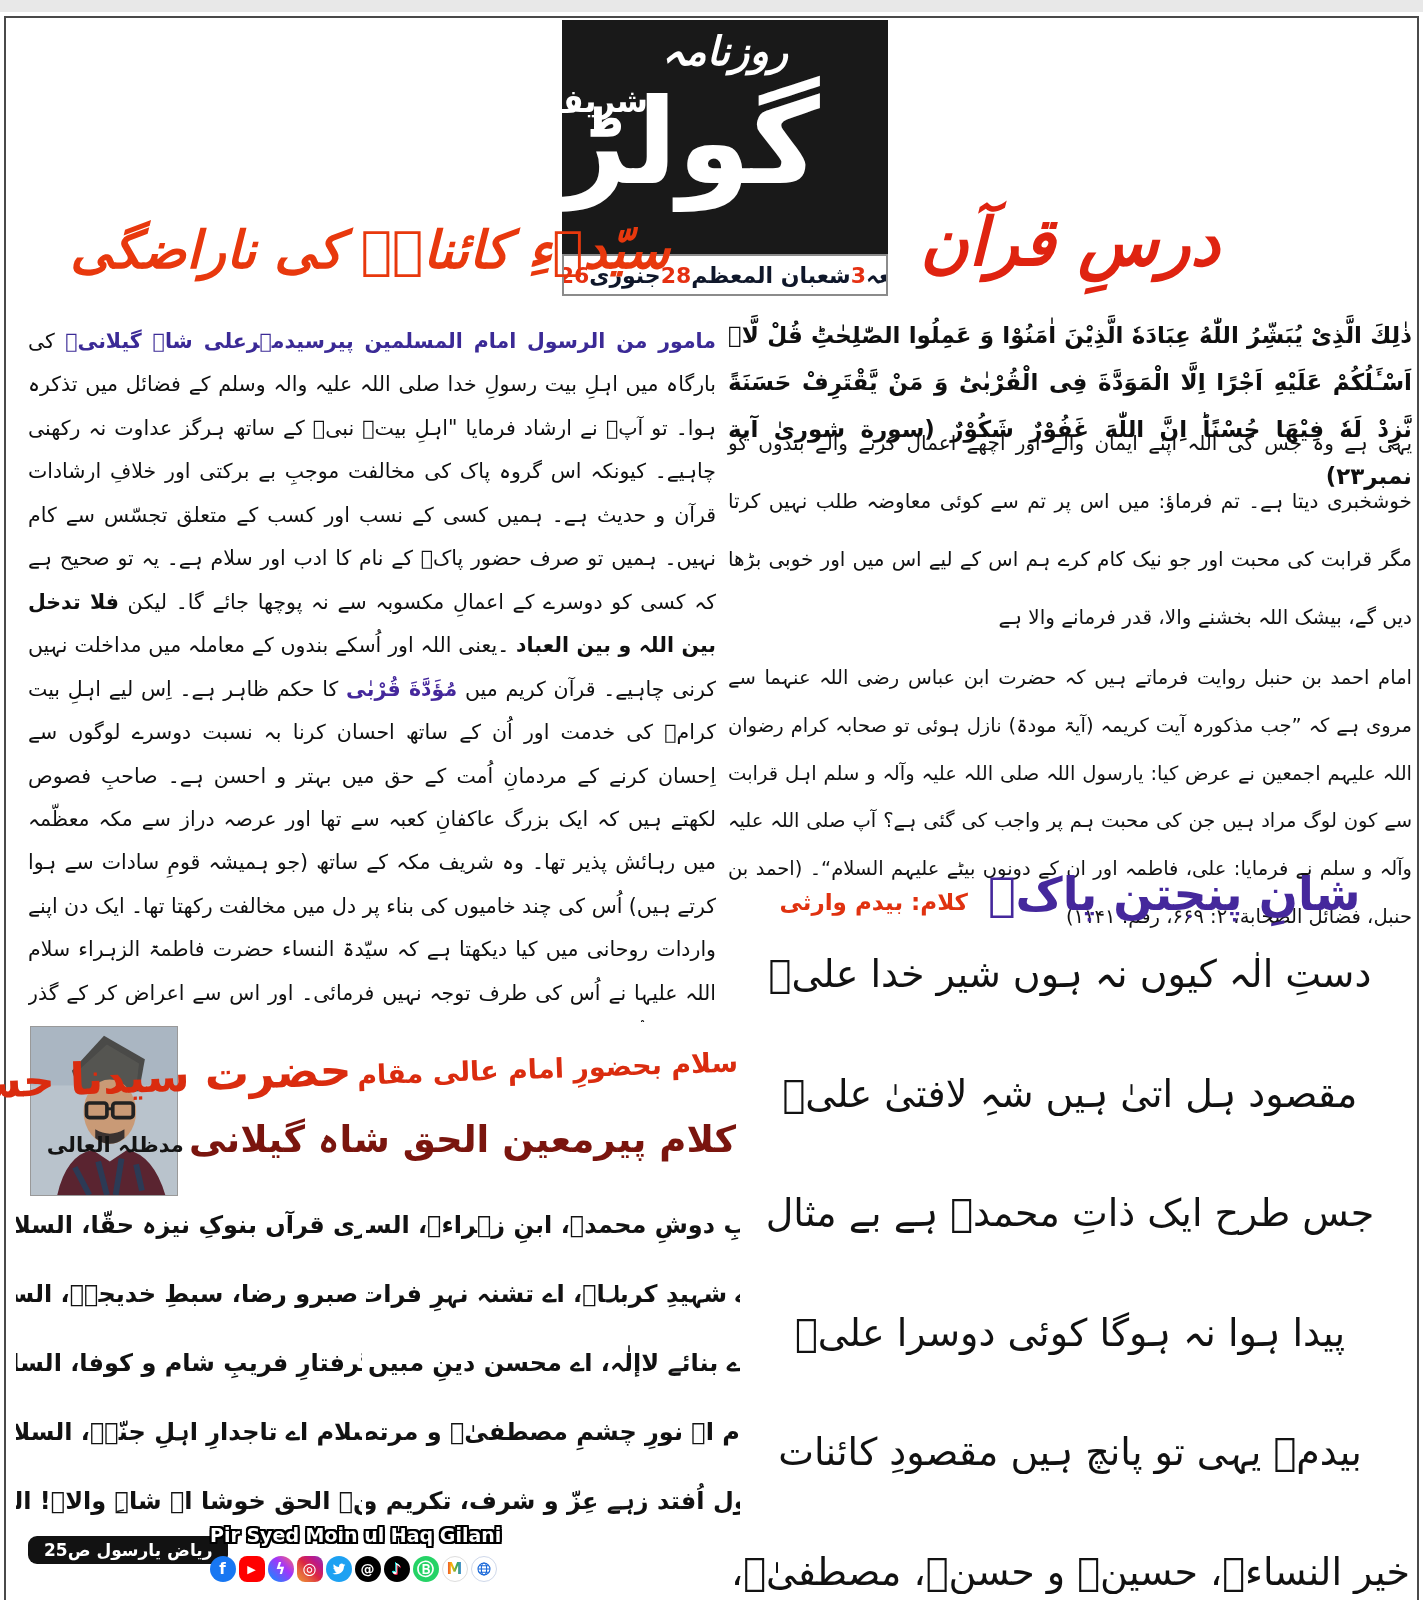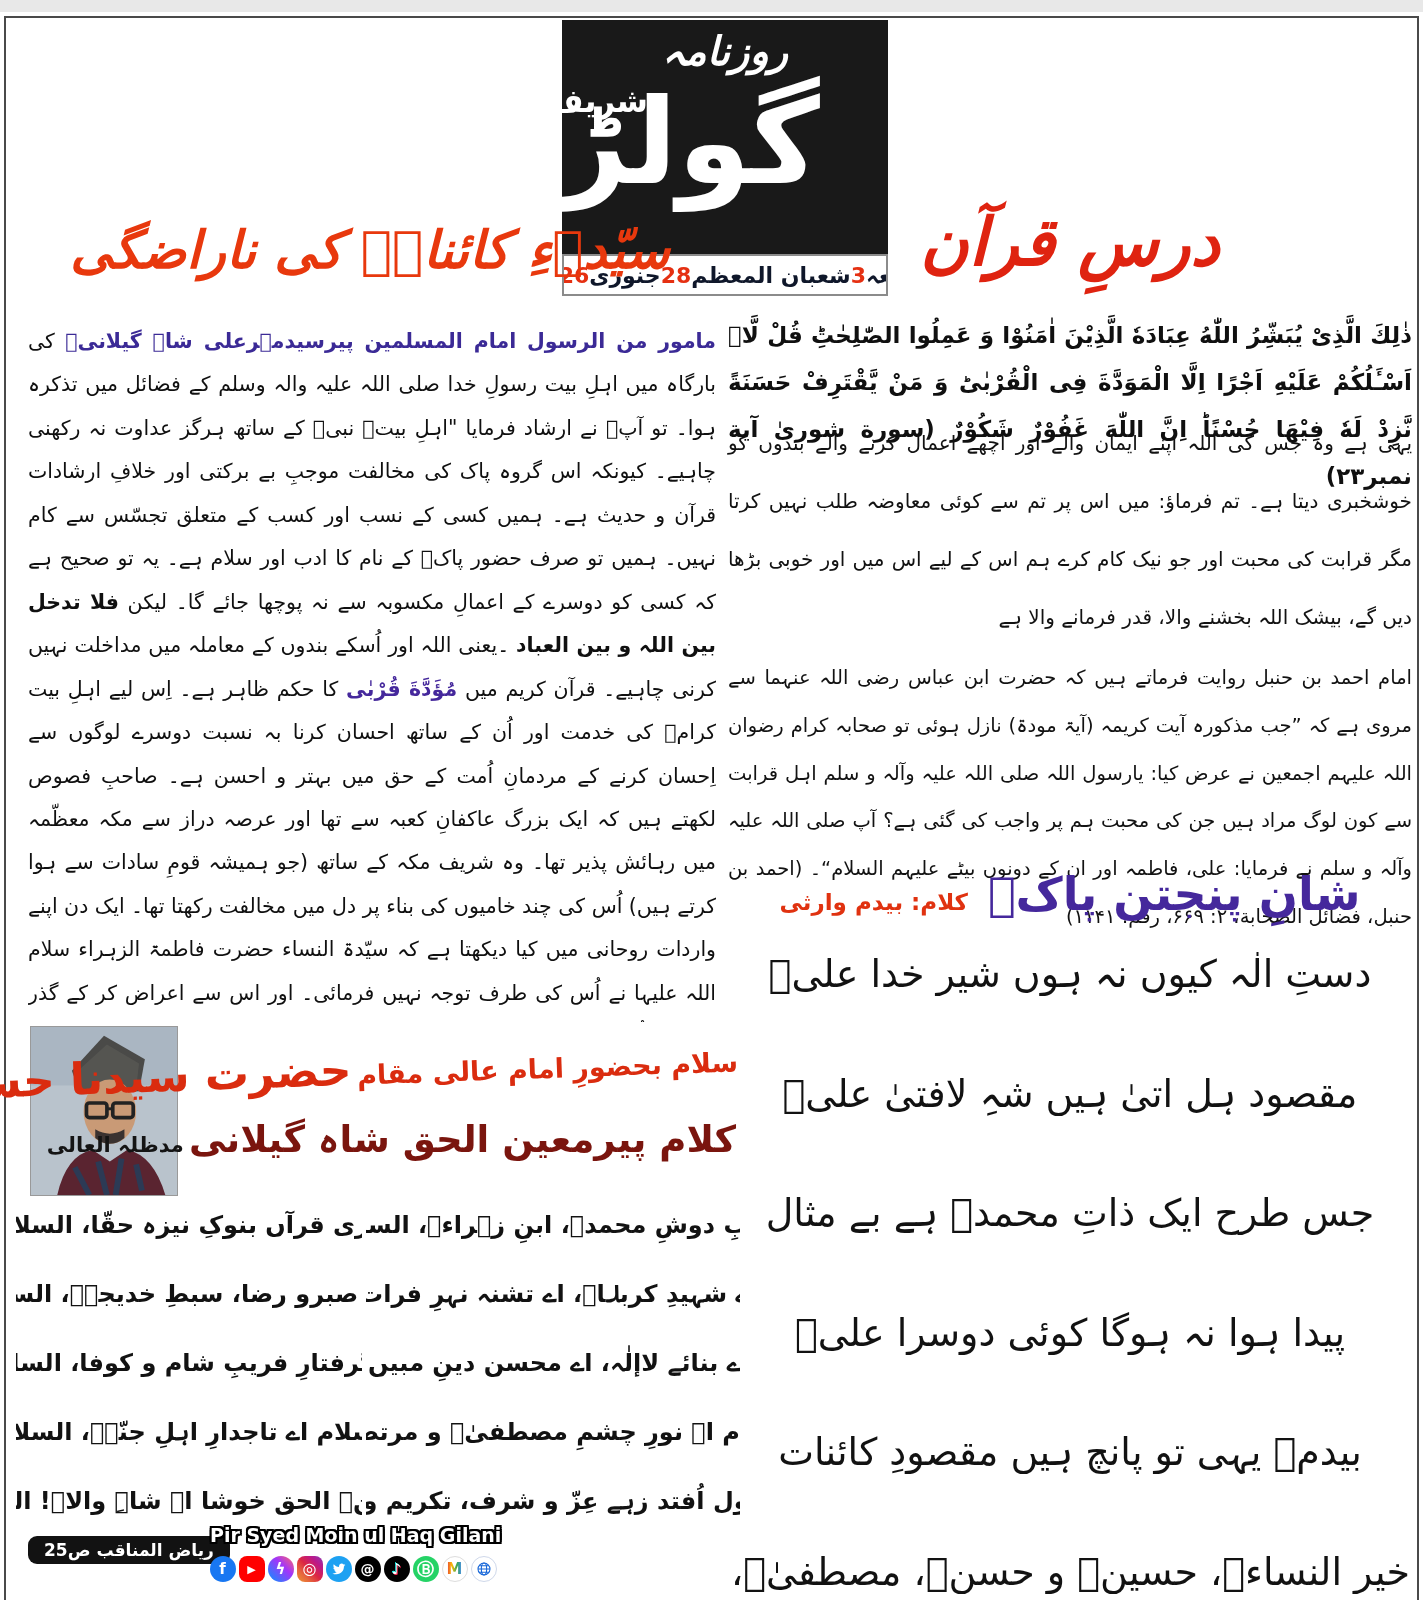--- a/index.html
+++ b/index.html
@@ -237,21 +237,21 @@
   </div>
 
   <div class="salam-col left">
     <div class="line">قاری قرآں بنوکِ نیزہ حقّا، السلام!</div>
     <div class="line">پیکرِ صبرو رضا، سبطِ خدیجہؑ، السلام!</div>
     <div class="line">اے گرفتارِ فریبِ شام و کوفا، السلام!</div>
     <div class="line">السلام اے تاجدارِ اہلِ جنّۃؑ، السلام!</div>
     <div class="line">ازمعینؔ الحق خوشا اے شاہِ والاؑ! السلام!</div>
   </div>
 
-  <div class="ref-badge">ریاض المناقب ص25</div>
+  <div class="ref-badge">ریاض یارسول ص25</div>
   <div class="footer-brand">Pir Syed Moin ul Haq Gilani</div>
   <div class="social-row">
     <span class="icon ic-facebook">f</span>
     <span class="icon ic-youtube">▶</span>
     <span class="icon ic-messenger">ϟ</span>
     <span class="icon ic-instagram">◎</span>
     <span class="icon ic-twitter">
       <svg viewBox="0 0 24 24">
           <path d="M22 5.9c-.7.3-1.5.6-2.3.7.8-.5 1.4-1.3 1.7-2.2-.8.5-1.6.8-2.5 1A3.9 3.9 0 0 0 12 8.2c0 .3 0 .6.1.9-3.2-.2-6.1-1.7-8-4.1-.3.6-.5 1.3-.5 2 0 1.4.7 2.6 1.7 3.3-.6 0-1.2-.2-1.8-.5v.1c0 1.9 1.4 3.5 3.2 3.9-.3.1-.7.1-1 .1-.2 0-.5 0-.7-.1.5 1.6 2 2.7 3.7 2.7A7.9 7.9 0 0 1 2 18.6 11.2 11.2 0 0 0 8.1 20c7.3 0 11.3-6 11.3-11.3v-.5c.8-.6 1.5-1.3 2-2.2z" fill="#fff"></path>
         </svg>

